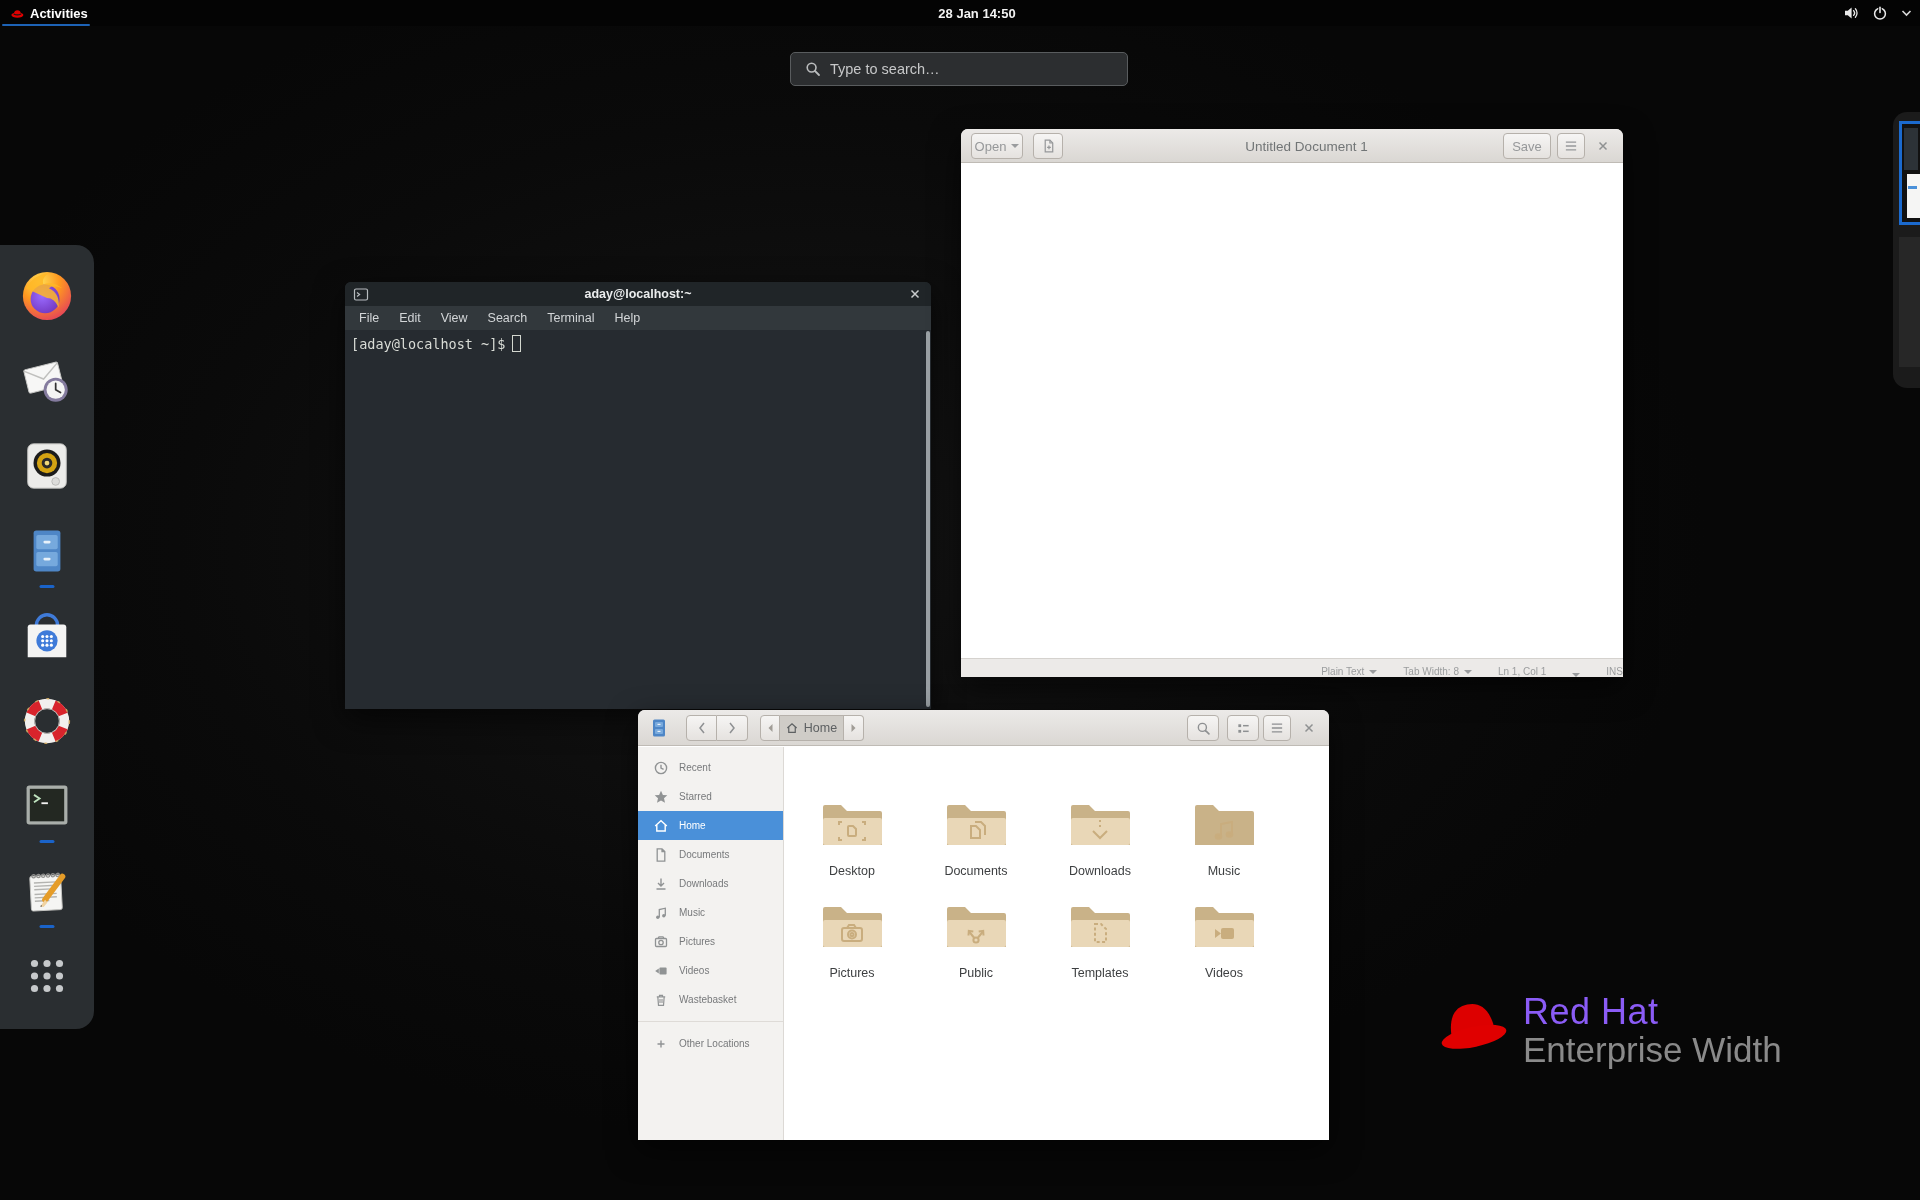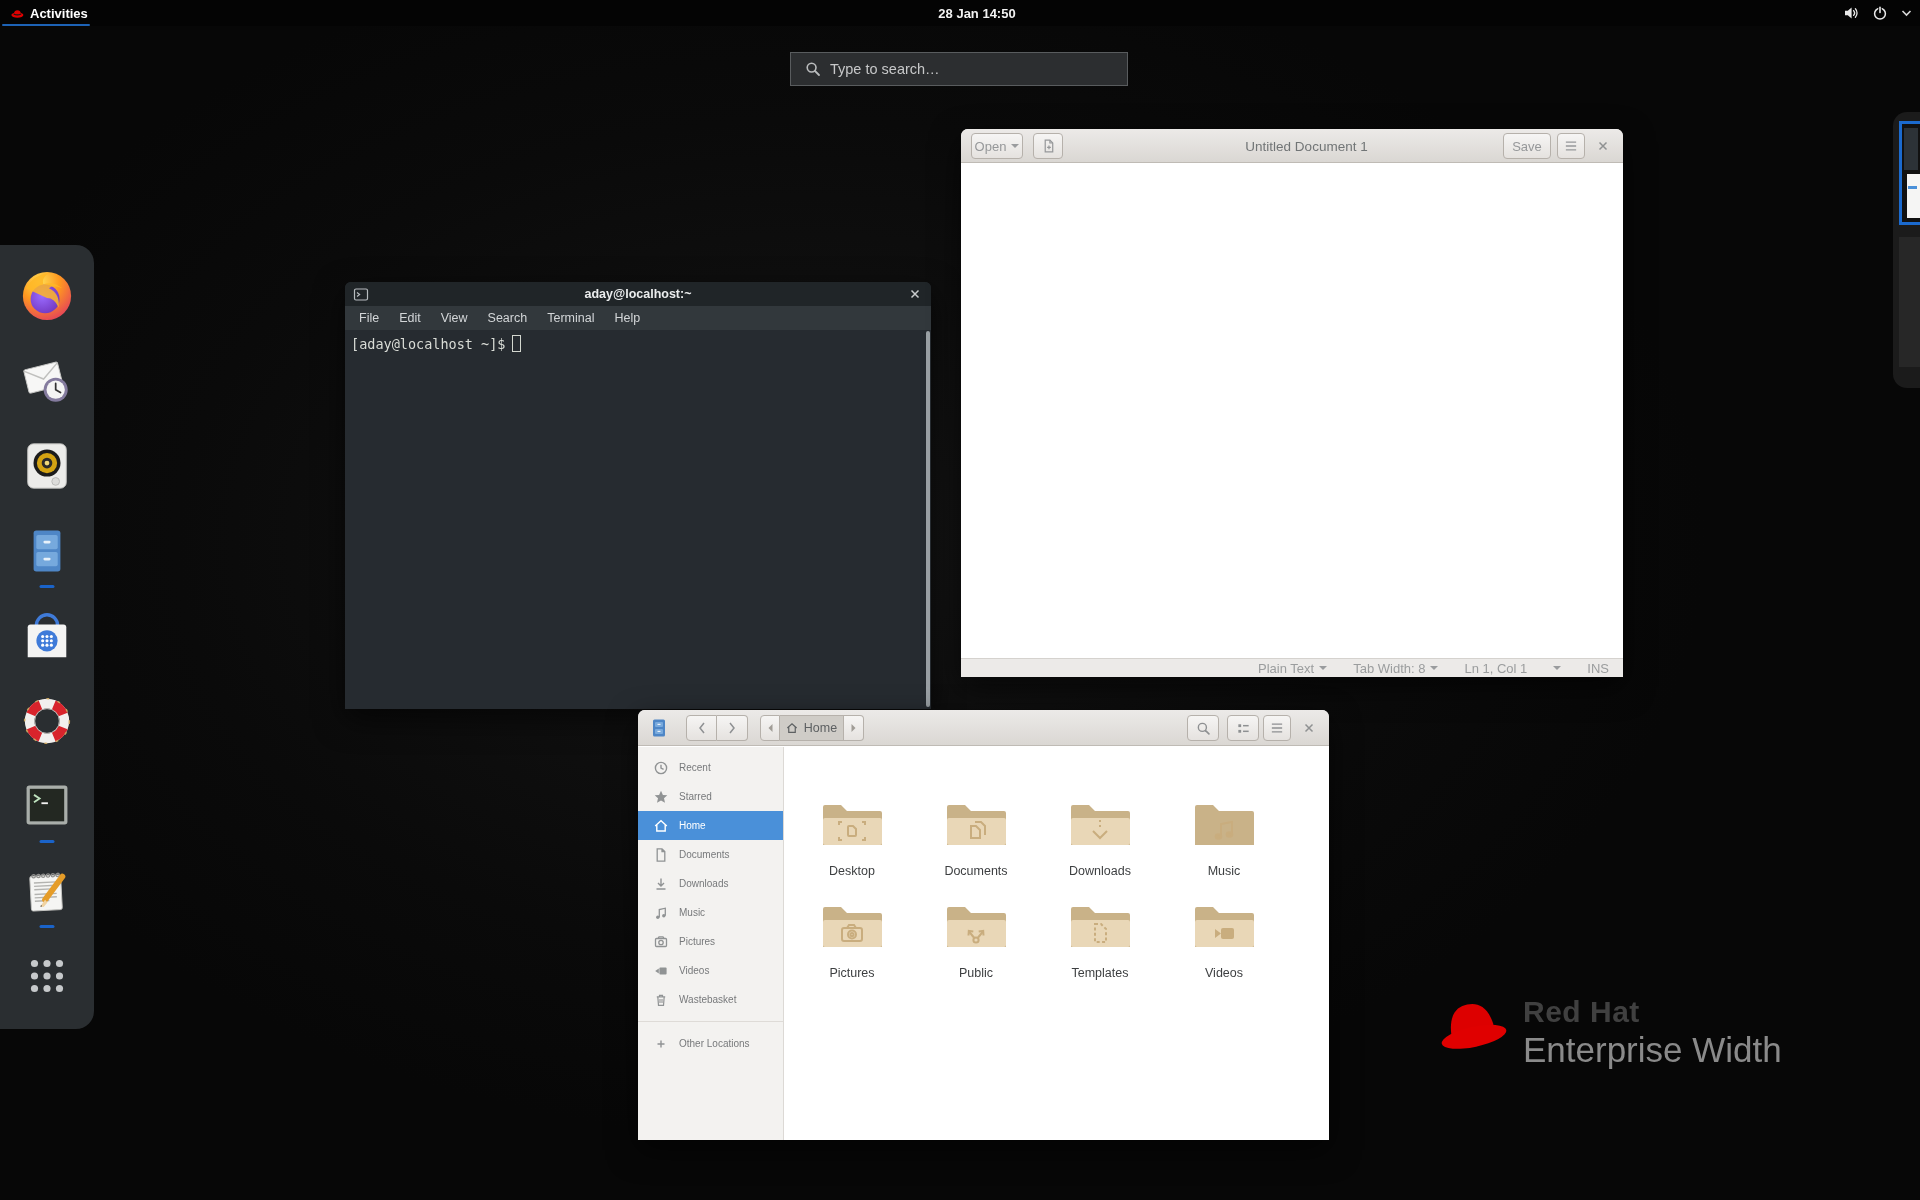--- a/index.html
+++ b/index.html
@@ -16,21 +16,21 @@
             display:flex; align-items:center; }
   .activities { position:absolute; left:0; top:0; height:26px; display:flex; align-items:center; gap:6px;
                 padding:0 12px 0 11px; color:#fff; font-size:13px; font-weight:600; }
   .activities-underline { position:absolute; left:2px; bottom:0; width:88px; height:2px; background:#1d62b5; border-radius:1px; }
   .clock { position:absolute; left:50%; transform:translateX(calc(-50% + 17px)); top:0; height:26px;
            display:flex; align-items:center; color:#f2f2f2; font-size:13px; font-weight:600; }
   .status-icons { position:absolute; right:8px; top:0; height:26px; display:flex; align-items:center; gap:13px; }
 
   
   .search-bar { position:absolute; left:790px; top:52px; width:338px; height:34px;
-                background:#2c2e30; border:1px solid #595c5e; border-radius:0;
+                background:#2c2e30; border:1px solid #595c5e; border-radius:5px;
                 display:flex; align-items:center; padding:0 10px 0 14px; gap:9px; }
   .search-bar input { flex:1; background:transparent; border:none; outline:none;
                       color:#d5d6d7; font-size:14.5px; font-family:inherit; }
   .search-bar input::placeholder { color:#c7c8c9; opacity:1; }
 
   
   .window { position:absolute; box-shadow:0 10px 30px rgba(0,0,0,.6); }
   .headerbar { position:absolute; left:0; top:0; right:0; height:34px;
                background:linear-gradient(#eceae8,#dad7d3); border-bottom:1px solid #bfbbb5;
                border-radius:7px 7px 0 0; }
@@ -40,22 +40,22 @@
   .flat-x { position:absolute; top:4px; height:26px; width:24px; display:flex; align-items:center; justify-content:center; }
   .caret { width:0; height:0; border-left:4px solid transparent; border-right:4px solid transparent;
            border-top:4.5px solid #9a9c9e; display:inline-block; }
 
   
   .gedit { left:961px; top:129px; width:662px; height:548px; background:#ffffff; border-radius:7px 7px 0 0; }
   .gedit .title { position:absolute; left:0; right:0; top:0; height:34px; display:flex; align-items:center;
                   justify-content:center; color:#72767 8; color:#717576; font-size:13.5px;padding-left:29px; }
   .gedit-body { position:absolute; left:0; top:35px; right:0; bottom:19px; background:#fff; }
   .gedit-status { position:absolute; left:0; right:0; bottom:0; height:19px; background:#eceae8;
-                  border-top:1px solid #d5d2ce; display:flex; align-items:center; justify-content:flex-end;
-                  gap:26px; padding-right:14px; color:#9b9d9e; font-size:13px; }
+                  border-top:1px solid #d5d2ce; display:flex; align-items:flex-end; justify-content:flex-end;
+                  gap:26px; color:#9b9d9e; font-size:10px; }
   .gedit-status .st-item { display:flex; align-items:center; gap:5px; }
 
   
   .terminal { left:345px; top:282px; width:586px; height:427px; background:#262b30; border-radius:6px 6px 0 0; }
   .term-titlebar { position:absolute; left:0; top:0; right:0; height:24px; background:#202528;
                    border-radius:6px 6px 0 0; display:flex; align-items:center; }
   .term-title { position:absolute; left:0; right:0; text-align:center; color:#ebedee; font-size:12.5px; font-weight:700; }
   .term-menubar { position:absolute; left:0; top:24px; right:0; height:24px; background:#32383c;
                   display:flex; align-items:center; padding-left:4px; }
   .term-menubar .menu-item { padding:0 10px; color:#d3d6d8; font-size:12.5px; line-height:24px; }
@@ -101,21 +101,21 @@
                  background:#1b1b1b; border-radius:14px 0 0 14px; z-index:45; }
   .ws-thumb { position:absolute; left:6px; width:30px; background:#111; }
   .ws-thumb.active { top:9px; height:104px; border:3px solid #1b6ace; }
   .ws-thumb.empty { top:125px; height:130px; background:#272727; }
   .ws-mini-terminal { position:absolute; left:2px; top:4px; width:14px; height:42px; background:#2c3237; }
   .ws-mini-files { position:absolute; left:5px; top:50px; width:13px; height:44px; background:#f5f5f4; }
   .ws-mini-files::after { content:""; position:absolute; left:1px; top:12px; width:9px; height:3px; background:#4a90d9; }
 
   
   .branding { position:absolute; left:1437px; top:996px; display:flex; align-items:flex-start; gap:14px; }
-  .brand-text .l1 { color:#404040; font-size:30px; font-weight:700; letter-spacing:.5px; line-height:32px; }
+  .brand-text .l1 { color:#8b5cf6; font-size:36px; font-weight:400; letter-spacing:.5px; line-height:32px; }
   .brand-text .l2 { color:#8a8a8a; font-size:35px; font-weight:400; line-height:38px; margin-top:3px; }
 </style>
 </head>
 <body>
 
 <div class="topbar">
   <div class="activities">
     <svg width="13" height="11" viewBox="0 0 13 11">
       <path d="M2.6,6.6 Q3.1,2.2 6.4,2.2 Q9.7,2.2 10.2,6.6 Z" fill="#e00000"></path>
       <ellipse cx="6.4" cy="7.1" rx="6" ry="2.6" fill="#e00000"></ellipse>

